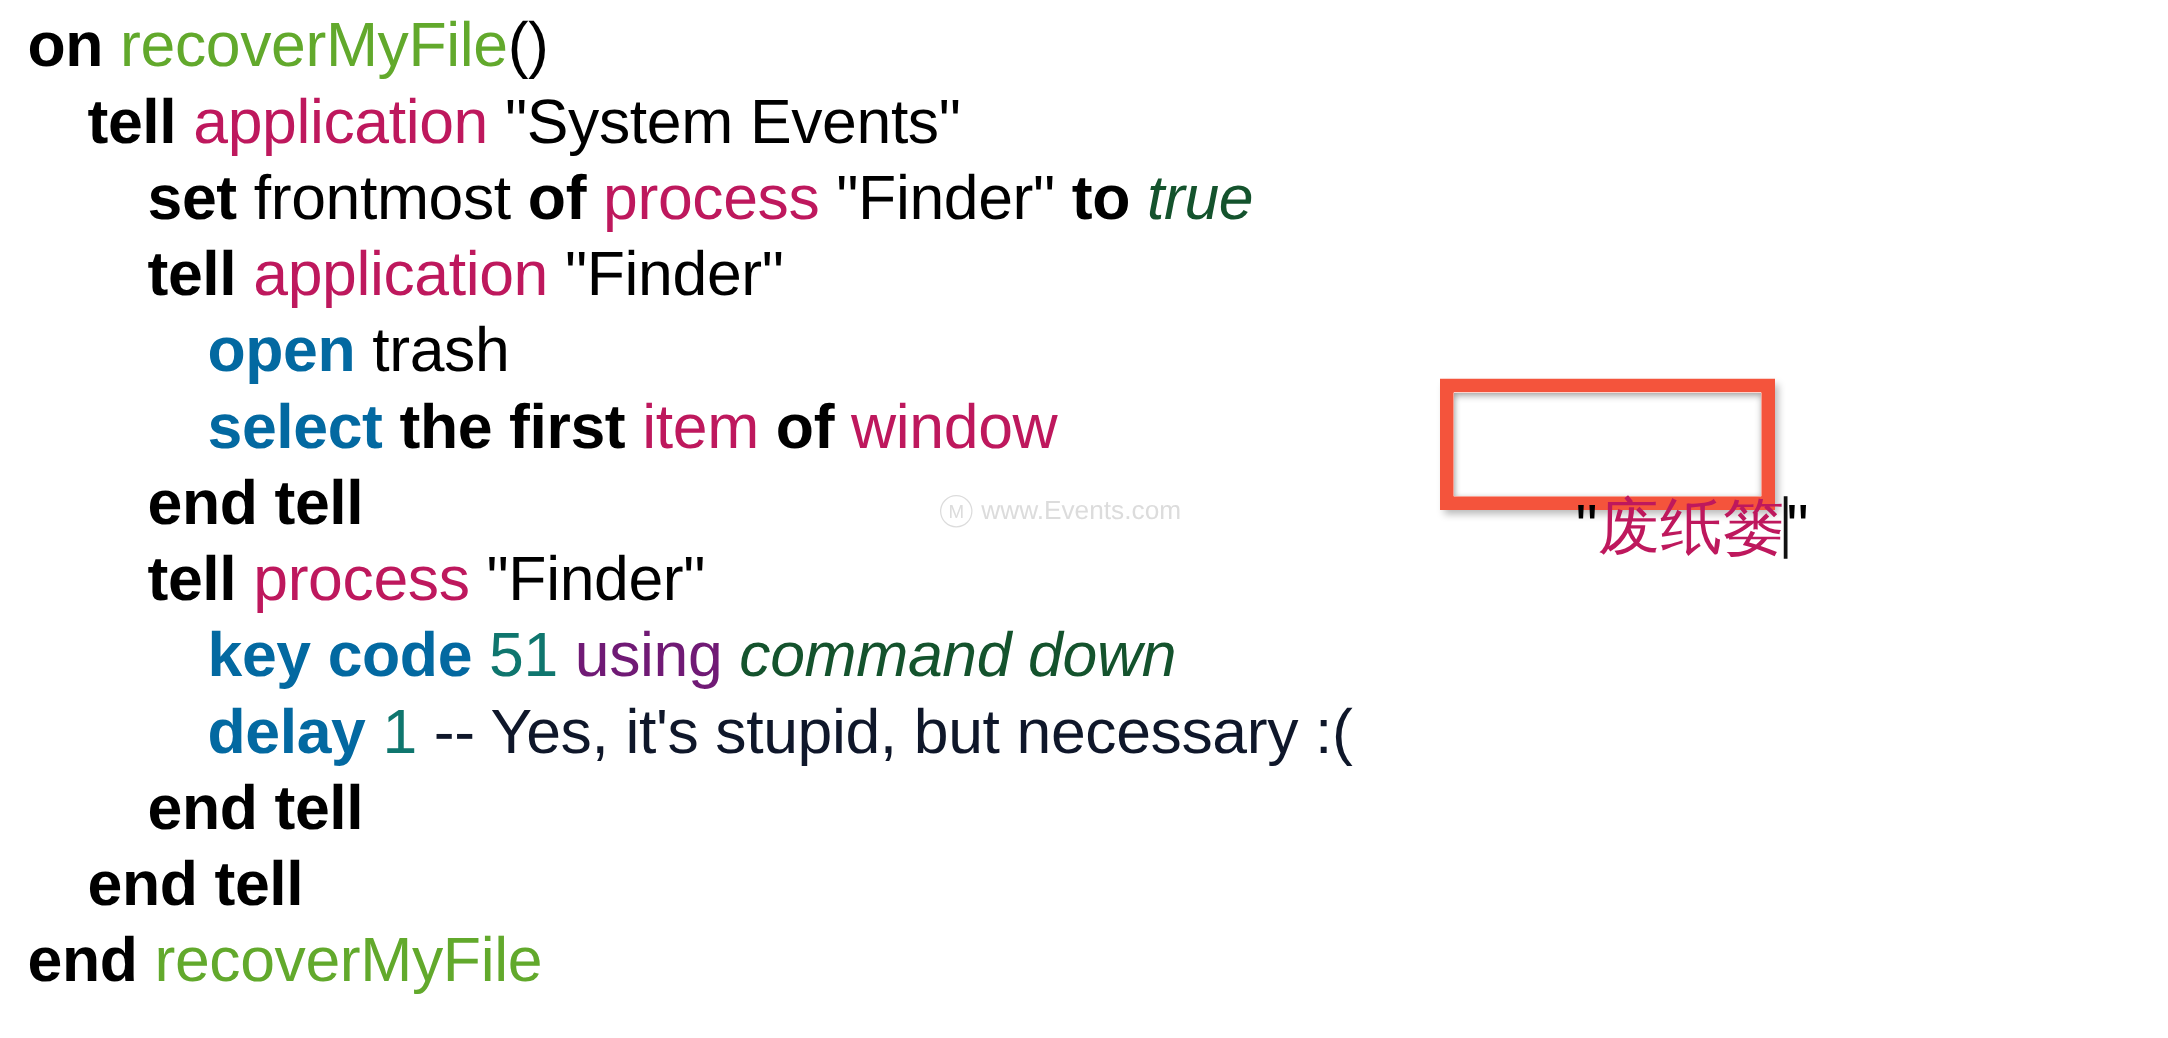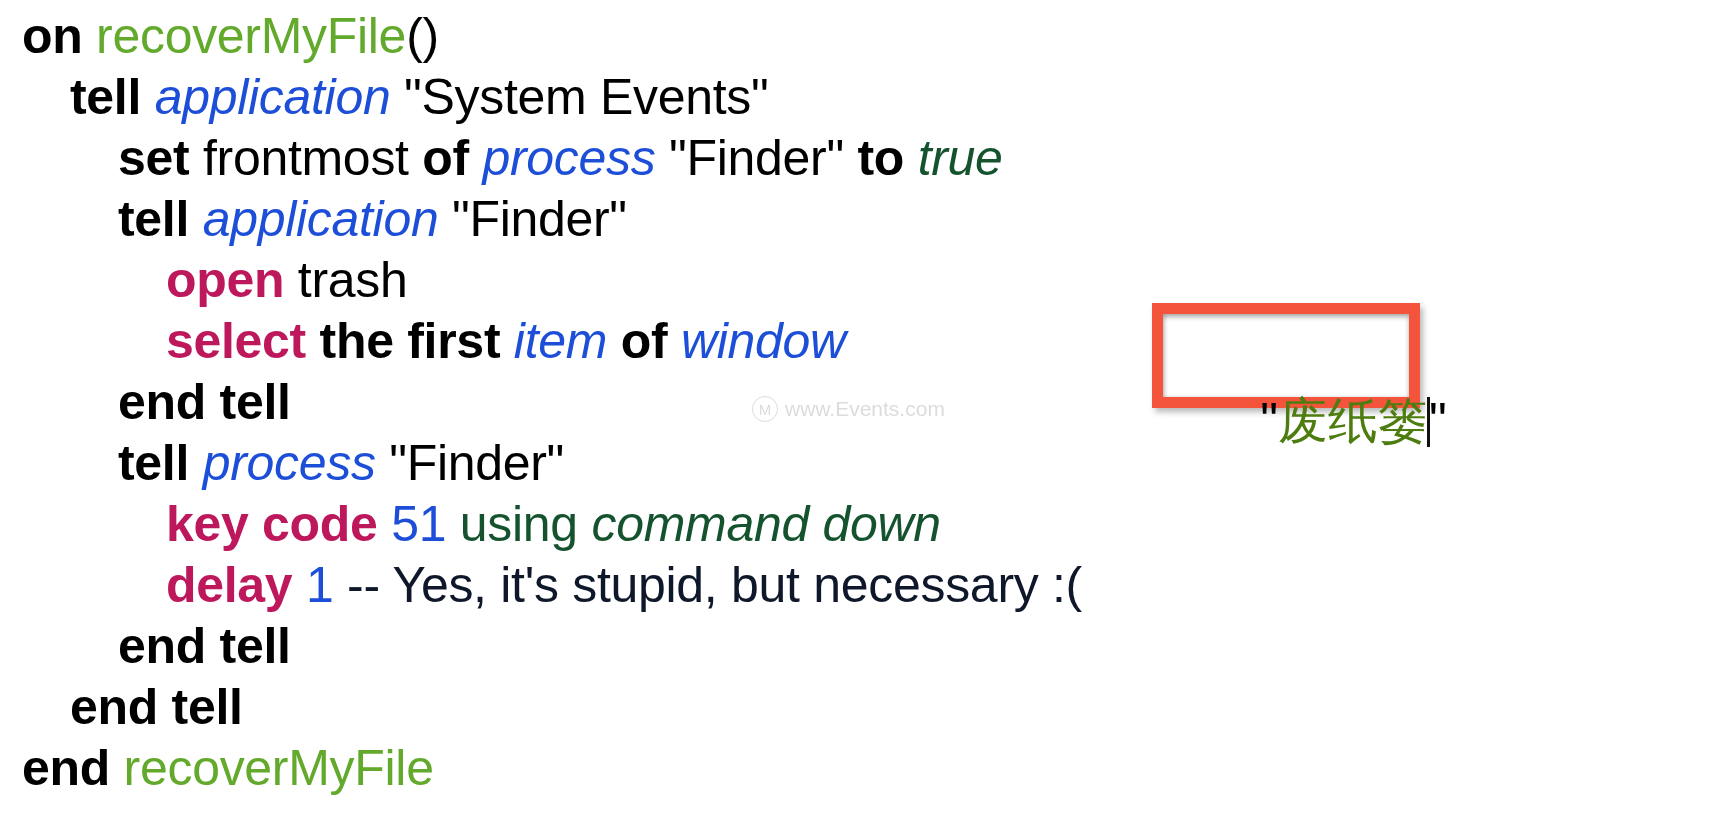--- a/index.html
+++ b/index.html
@@ -37,27 +37,27 @@
   .line {
     display: block;
     height: 61px;
     white-space: pre;
   }
 
   
   .tok-keyword   { color: #000000; font-weight: bold; }
   .tok-handler   { color: #62a92c; font-weight: normal; }
   .tok-plain     { color: #000000; font-weight: normal; }
-  .tok-class     { color: #1d4ed8; font-style: italic; font-weight: normal; }
-  .tok-command   { color: #be185d; font-weight: bold; }
+  .tok-class     { color: #be185d; font-weight: normal; }
+  .tok-command   { color: #0369a1; font-weight: bold; }
   .tok-property  { color: #000000; font-weight: normal; }
   .tok-constant  { color: #14532d; font-style: italic; font-weight: normal; }
   .tok-string    { color: #000000; font-weight: normal; }
-  .tok-operator  { color: #14532d; font-weight: normal; }
-  .tok-number    { color: #1d4ed8; font-weight: normal; }
+  .tok-operator  { color: #701a75; font-weight: normal; }
+  .tok-number    { color: #0f766e; font-weight: normal; }
   .tok-comment   { color: #0f172a; font-weight: normal; }
 
   
   #highlight-box {
     position: absolute;
     left: 1152px;
     top: 303px;
     width: 268px;
     height: 105px;
     border: 11px solid #f4543c;
@@ -76,21 +76,21 @@
   #edited-string {
     position: absolute;
     left: 14px;
     top: 8px;
     font-size: 50px;
     line-height: 66px;
     white-space: pre;
     color: #000000;
   }
   #edited-string .cjk {
-    color: #4d7c0f;
+    color: #be185d;
     font-family: "DejaVu Sans", "Liberation Sans", sans-serif;
   }
   #edited-string .q { color: #000000; }
   .caret {
     display: inline-block;
     width: 3px;
     height: 50px;
     background: #111111;
     vertical-align: -9px;
     margin: 0 -1px;

